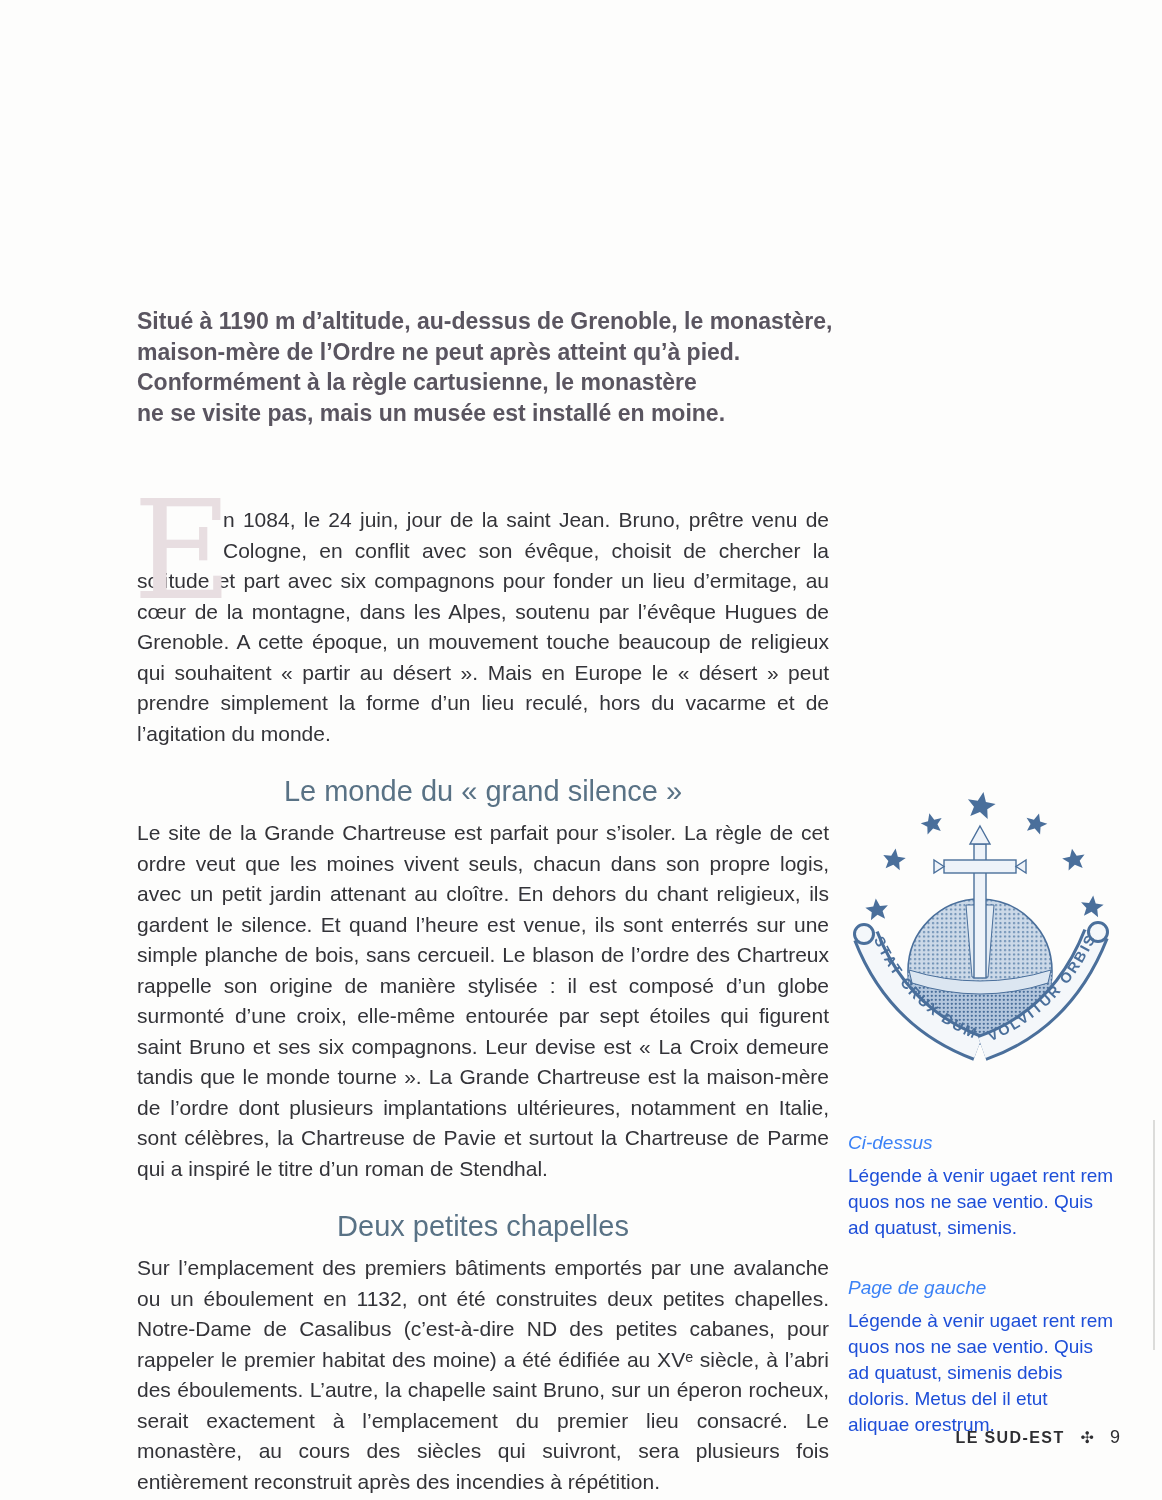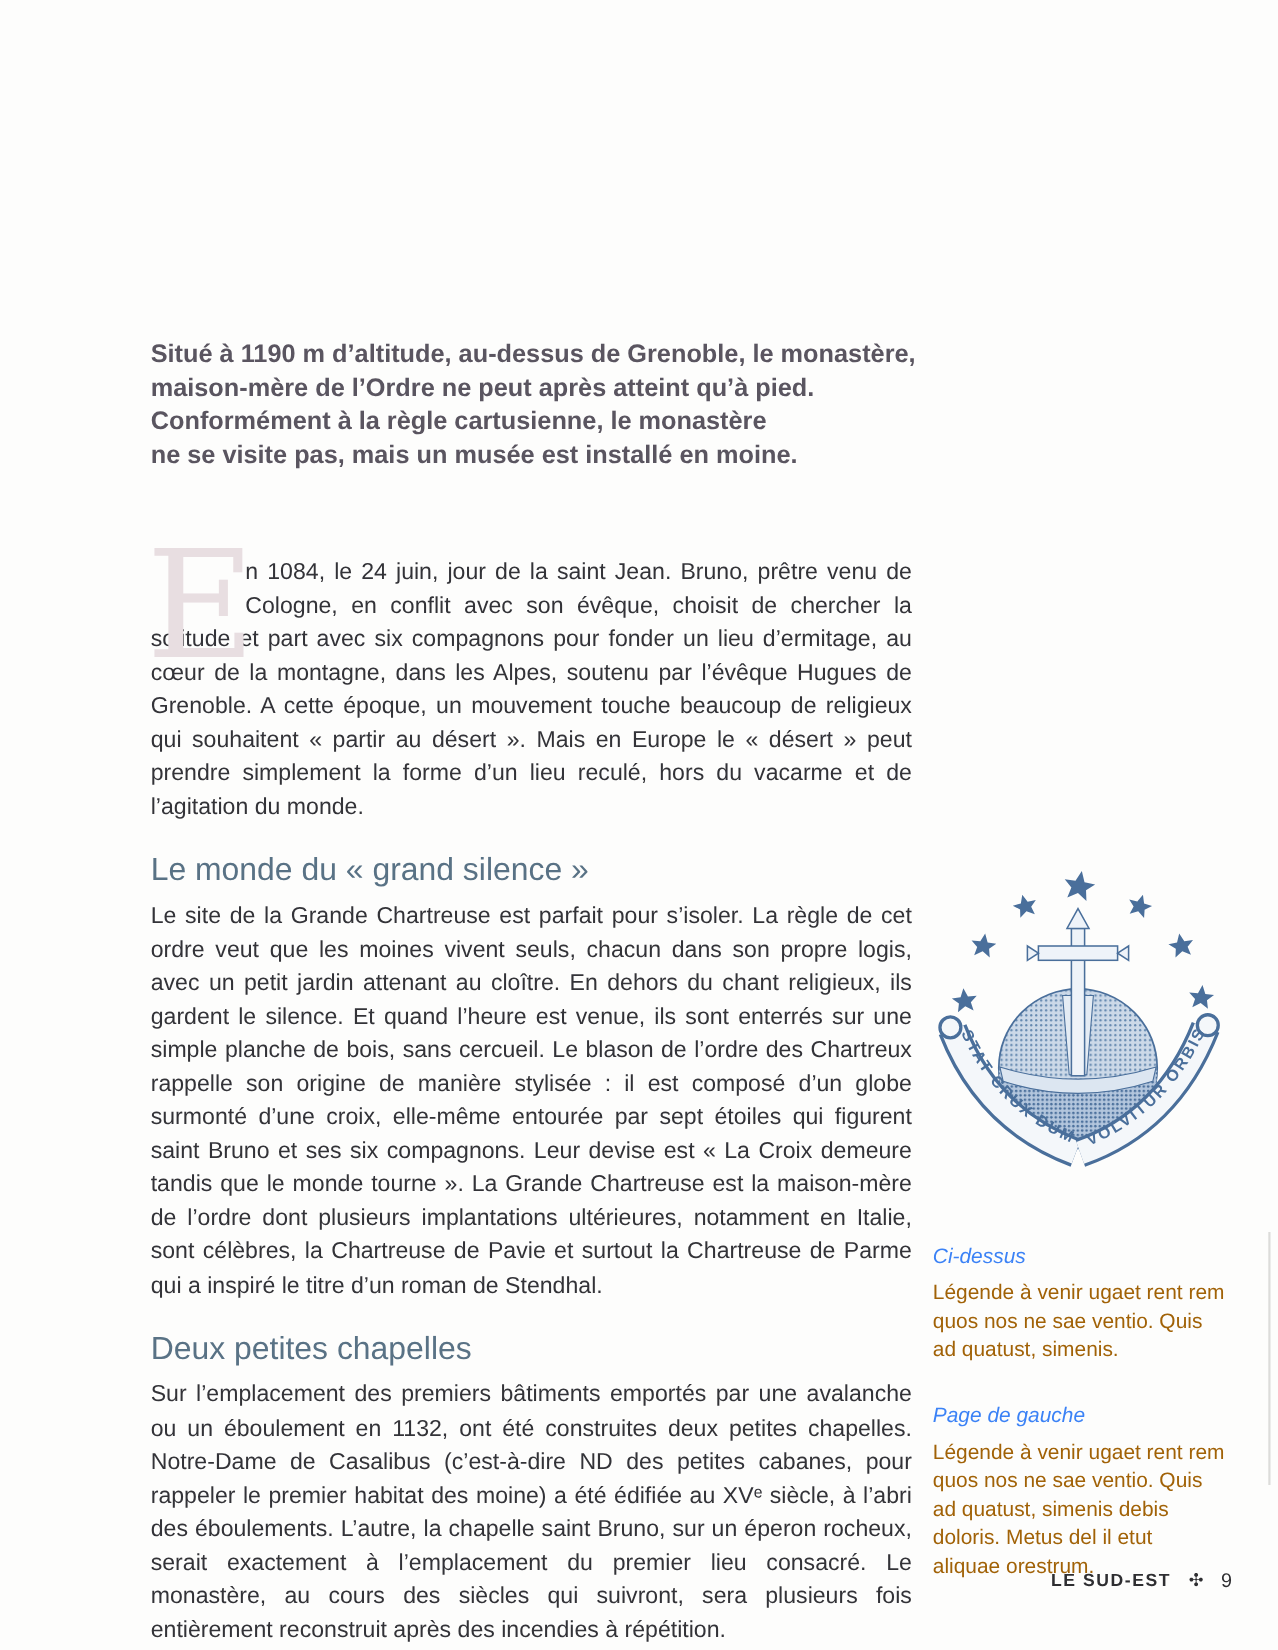--- a/index.html
+++ b/index.html
@@ -26,28 +26,28 @@
     text-align:justify;
   }
   .dropcap-box{float:left;width:86px;height:61px;position:relative;}
   .dropcap-glyph{
     position:absolute;left:-4px;top:-22px;
     font-family:"DejaVu Serif",serif;font-size:136px;line-height:1;
     color:#e8dee1;
   }
   .section-heading{
     font-size:29px;font-weight:400;color:#597285;
-    margin:26px 0 10px 0;clear:both;
+    margin:26px 0 10px 0;clear:both;text-align:center;
   }
   
   .sidebar{position:absolute;left:848px;top:786px;width:266px;}
   .emblem{display:block;margin-left:2px;}
   .captions{margin-top:36px;}
   .cap-label{font-style:italic;font-size:19px;color:#3b82f6;margin:0 0 9px 0;}
-  .cap-text{font-size:19px;line-height:26px;color:#a16207;margin:0 0 36px 0;}
+  .cap-text{font-size:19px;line-height:26px;color:#1d4ed8;margin:0 0 36px 0;}
   
   .footer{
     position:absolute;top:1427px;right:42px;
     display:flex;align-items:center;gap:16px;color:#2e2e31;
   }
   .footer-section{font-size:16px;font-weight:700;letter-spacing:1.4px;}
   .footer-ornament{font-size:16px;line-height:1;}
   .footer-page{font-size:18px;}
   
   .scan-edge{position:absolute;right:7px;top:1120px;height:230px;width:2px;background:#dcdcda;}

